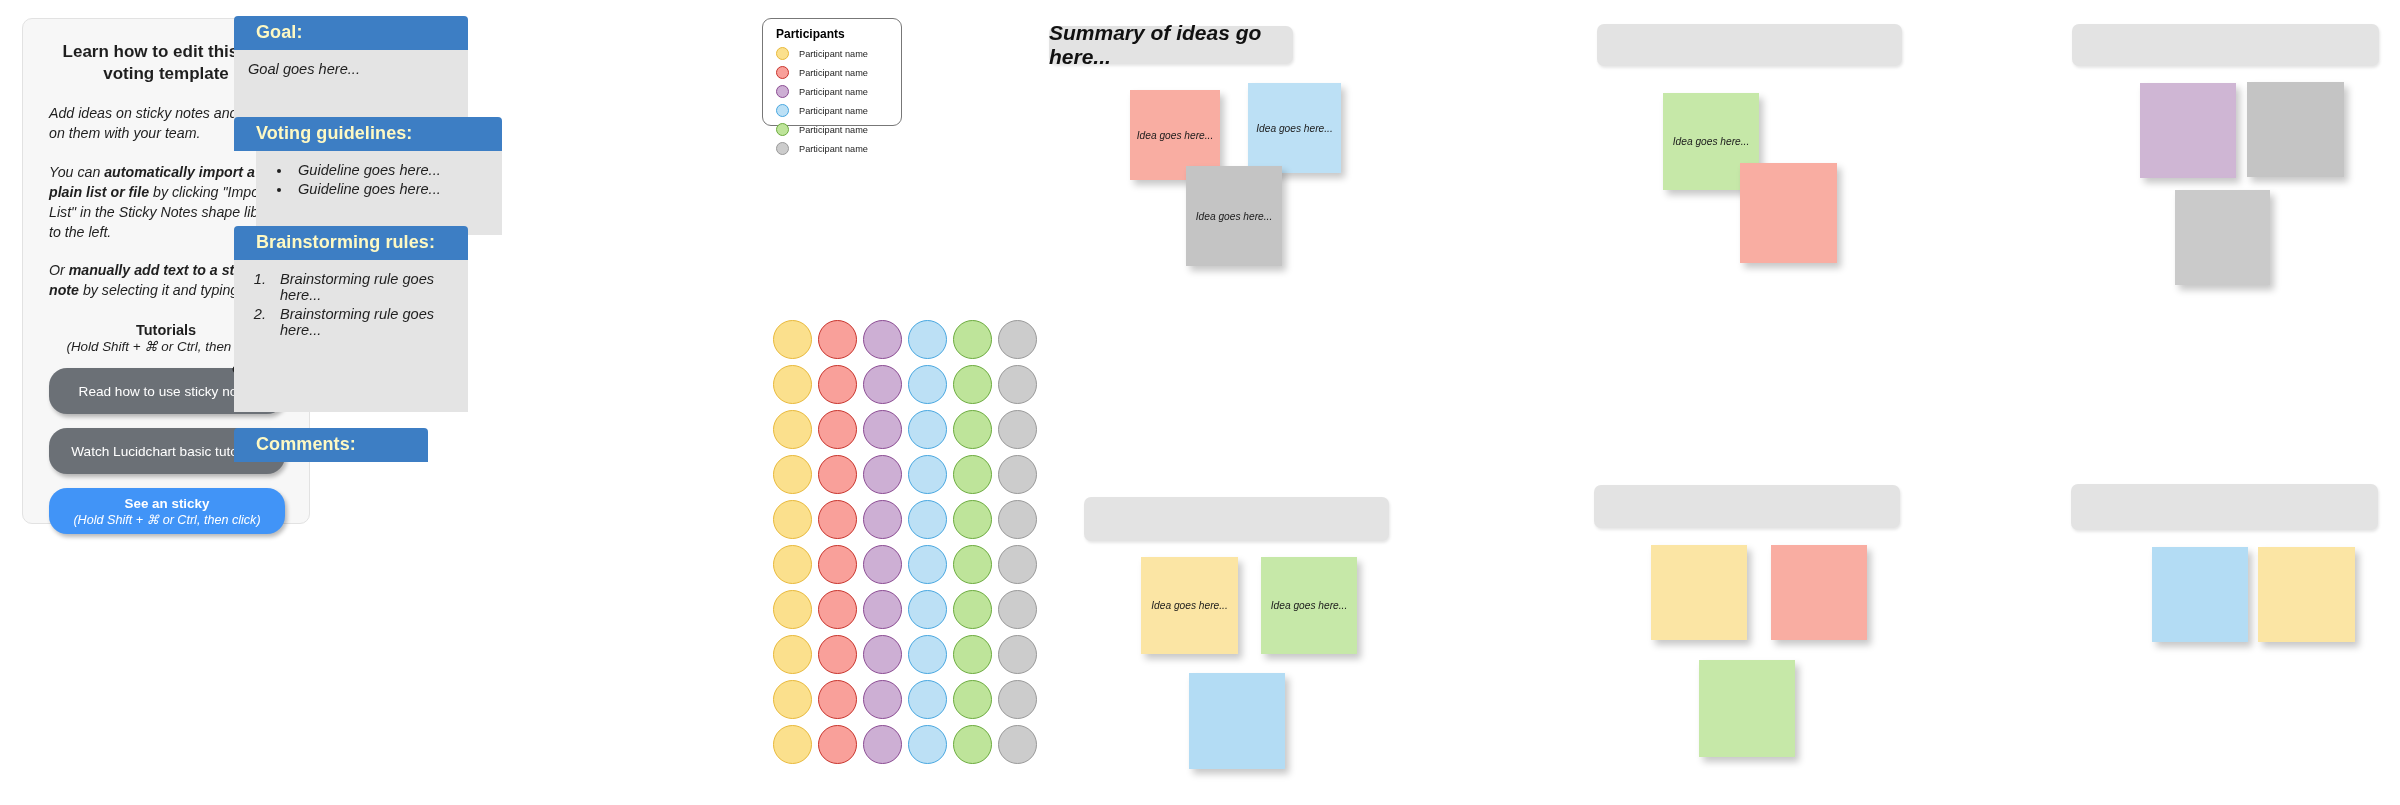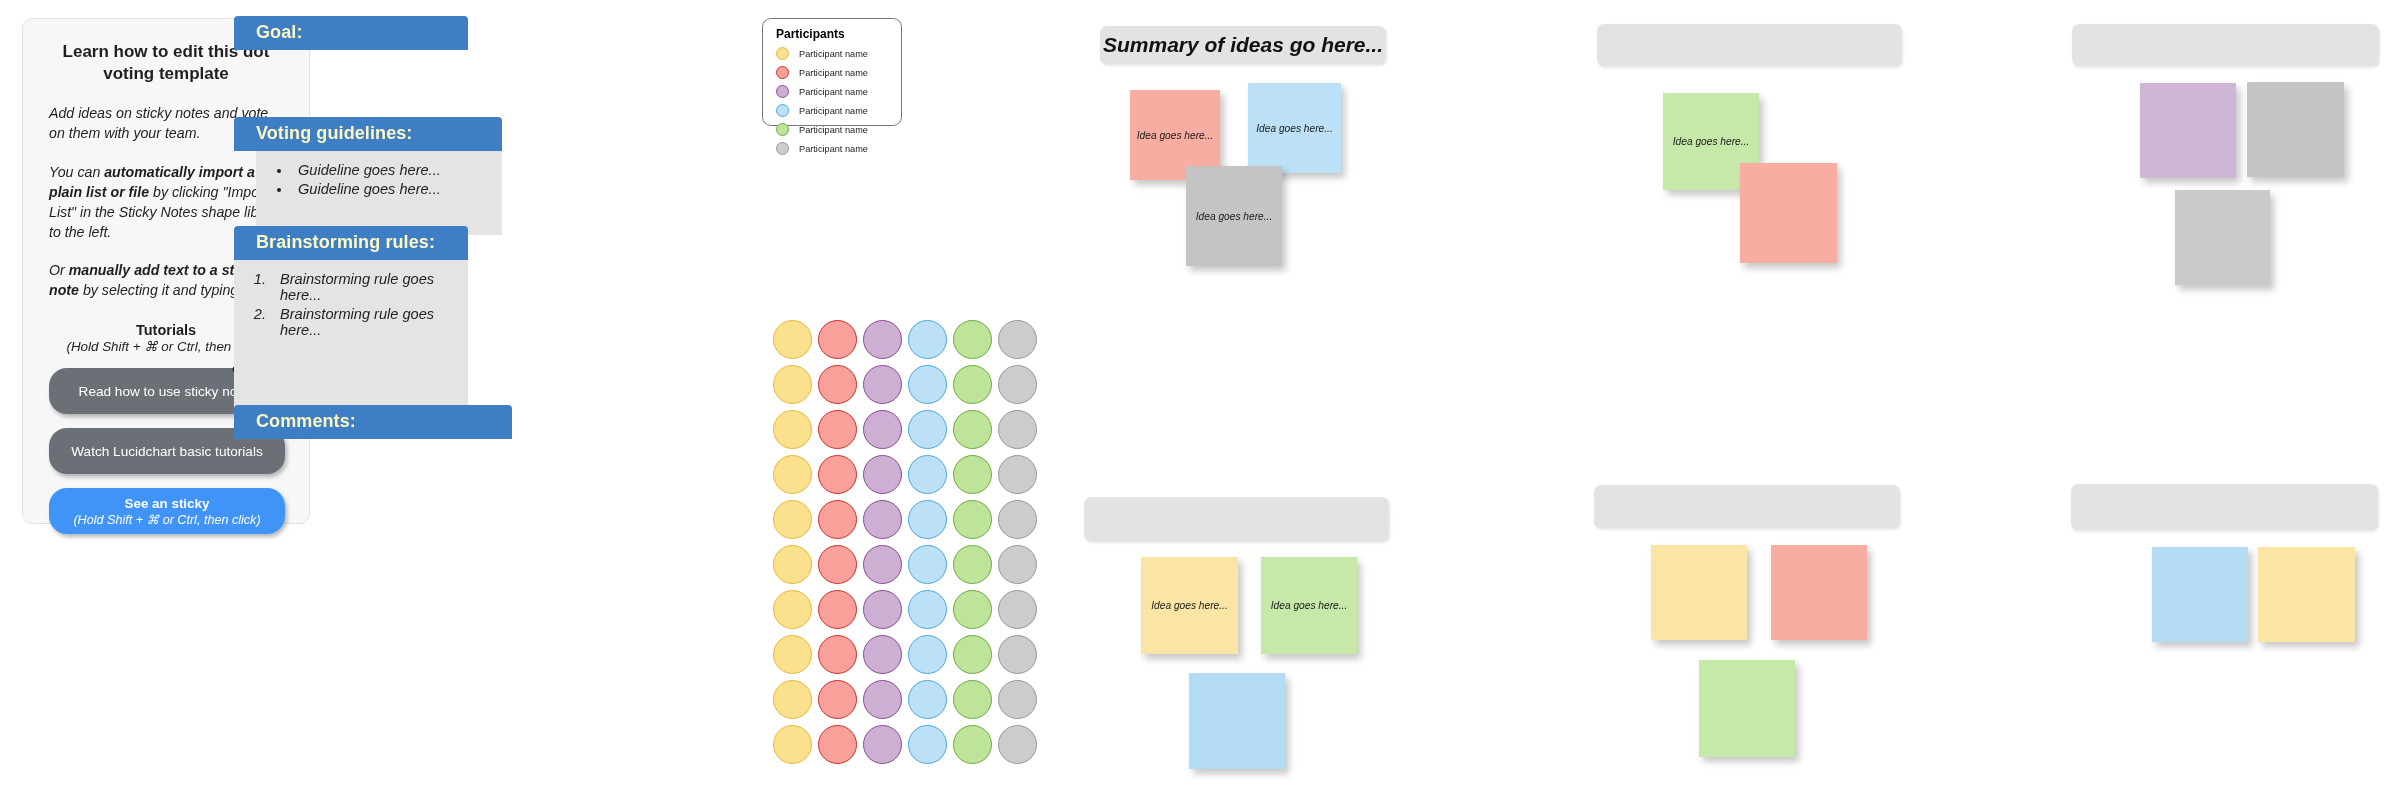--- a/index.html
+++ b/index.html
@@ -132,20 +132,23 @@
       <span class="l2">(Hold Shift + ⌘ or Ctrl, then click)</span>
     </div>
   </div>
 
   <svg class="cursor-hand" viewBox="0 0 32 36">
     <path d="M10 3.5c0-1.6 1.2-2.8 2.7-2.8s2.7 1.2 2.7 2.8v10.2h.9V6.6c0-1.5 1.2-2.6 2.6-2.6s2.6 1.1 2.6 2.6v7.1h.9v-5c0-1.4 1.1-2.5 2.5-2.5s2.5 1.1 2.5 2.5v5.6h.9v-3.4c0-1.3 1.1-2.4 2.4-2.4V26c0 4.5-3.4 8.4-8.1 8.4h-5.9c-2.1 0-3.9-1-5.2-2.7L4.3 22.2c-.9-1.3-.6-2.9.6-3.7 1.1-.8 2.6-.6 3.5.5l1.6 2V3.5z" fill="#ffffff" stroke="#1f1f1f" stroke-width="1.3" stroke-linejoin="round"></path>
   </svg>
 
   <div class="panel" style="left:234px;top:16px;width:234px;">
     <div class="panel-hd">Goal:</div>
+    <div class="panel-bd" style="height:79px;">
+      <div>Goal goes here...</div>
+    </div>
   </div>
 
   <div class="panel" style="left:234px;top:117px;width:268px;">
     <div class="panel-hd">Voting guidelines:</div>
     <div class="panel-bd" style="height:84px;margin-left:22px;">
       <ul>
         <li>Guideline goes here...</li>
         <li>Guideline goes here...</li>
       </ul>
     </div>
@@ -154,21 +157,21 @@
   <div class="panel" style="left:234px;top:226px;width:234px;">
     <div class="panel-hd">Brainstorming rules:</div>
     <div class="panel-bd" style="height:152px;">
       <ol>
         <li>Brainstorming rule goes here...</li>
         <li>Brainstorming rule goes here...</li>
       </ol>
     </div>
   </div>
 
-  <div class="panel" style="left:234px;top:405px;width:278px;">
+  <div class="panel" style="left:234px;top:428px;width:194px;">
     <div class="panel-hd">Comments:</div>
   </div>
 
   <div class="participants">
     <h3>Participants</h3>
     <div id="participant-rows">
         <div class="p-row">
           <div class="p-dot" style="background: rgb(251, 224, 141); border-color: rgb(232, 185, 59);"></div>
           <div class="p-label">Participant name</div>
         </div>
@@ -272,21 +275,21 @@
         <div class="dg-dot" style="background: rgb(251, 224, 141); border-color: rgb(232, 185, 59);"></div>
         <div class="dg-dot" style="background: rgb(249, 160, 154); border-color: rgb(200, 52, 44);"></div>
         <div class="dg-dot" style="background: rgb(205, 175, 212); border-color: rgb(139, 76, 147);"></div>
         <div class="dg-dot" style="background: rgb(188, 224, 245); border-color: rgb(72, 167, 224);"></div>
         <div class="dg-dot" style="background: rgb(190, 228, 154); border-color: rgb(108, 171, 62);"></div>
         <div class="dg-dot" style="background: rgb(204, 204, 204); border-color: rgb(153, 153, 153);"></div>
       </div>
     </div>
 
   <div id="idea-groups">
-      <div class="col-head" style="left: 1100px; top: 26px; width: 286px; height: 38px;">
+      <div class="col-head" style="left: 1049px; top: 26px; width: 244px; height: 38px; justify-content: flex-end;">
         <span>Summary of ideas go here...</span>
       </div>
       <div class="sticky" style="left: 1130px; top: 90px; width: 90px; height: 90px; background: rgb(249, 173, 162);">
         <span>Idea goes here...</span>
       </div>
       <div class="sticky" style="left: 1248px; top: 83px; width: 93px; height: 90px; background: rgb(188, 224, 245);">
         <span>Idea goes here...</span>
       </div>
       <div class="sticky" style="left: 1186px; top: 166px; width: 96px; height: 100px; background: rgb(196, 196, 196);">
         <span>Idea goes here...</span>

